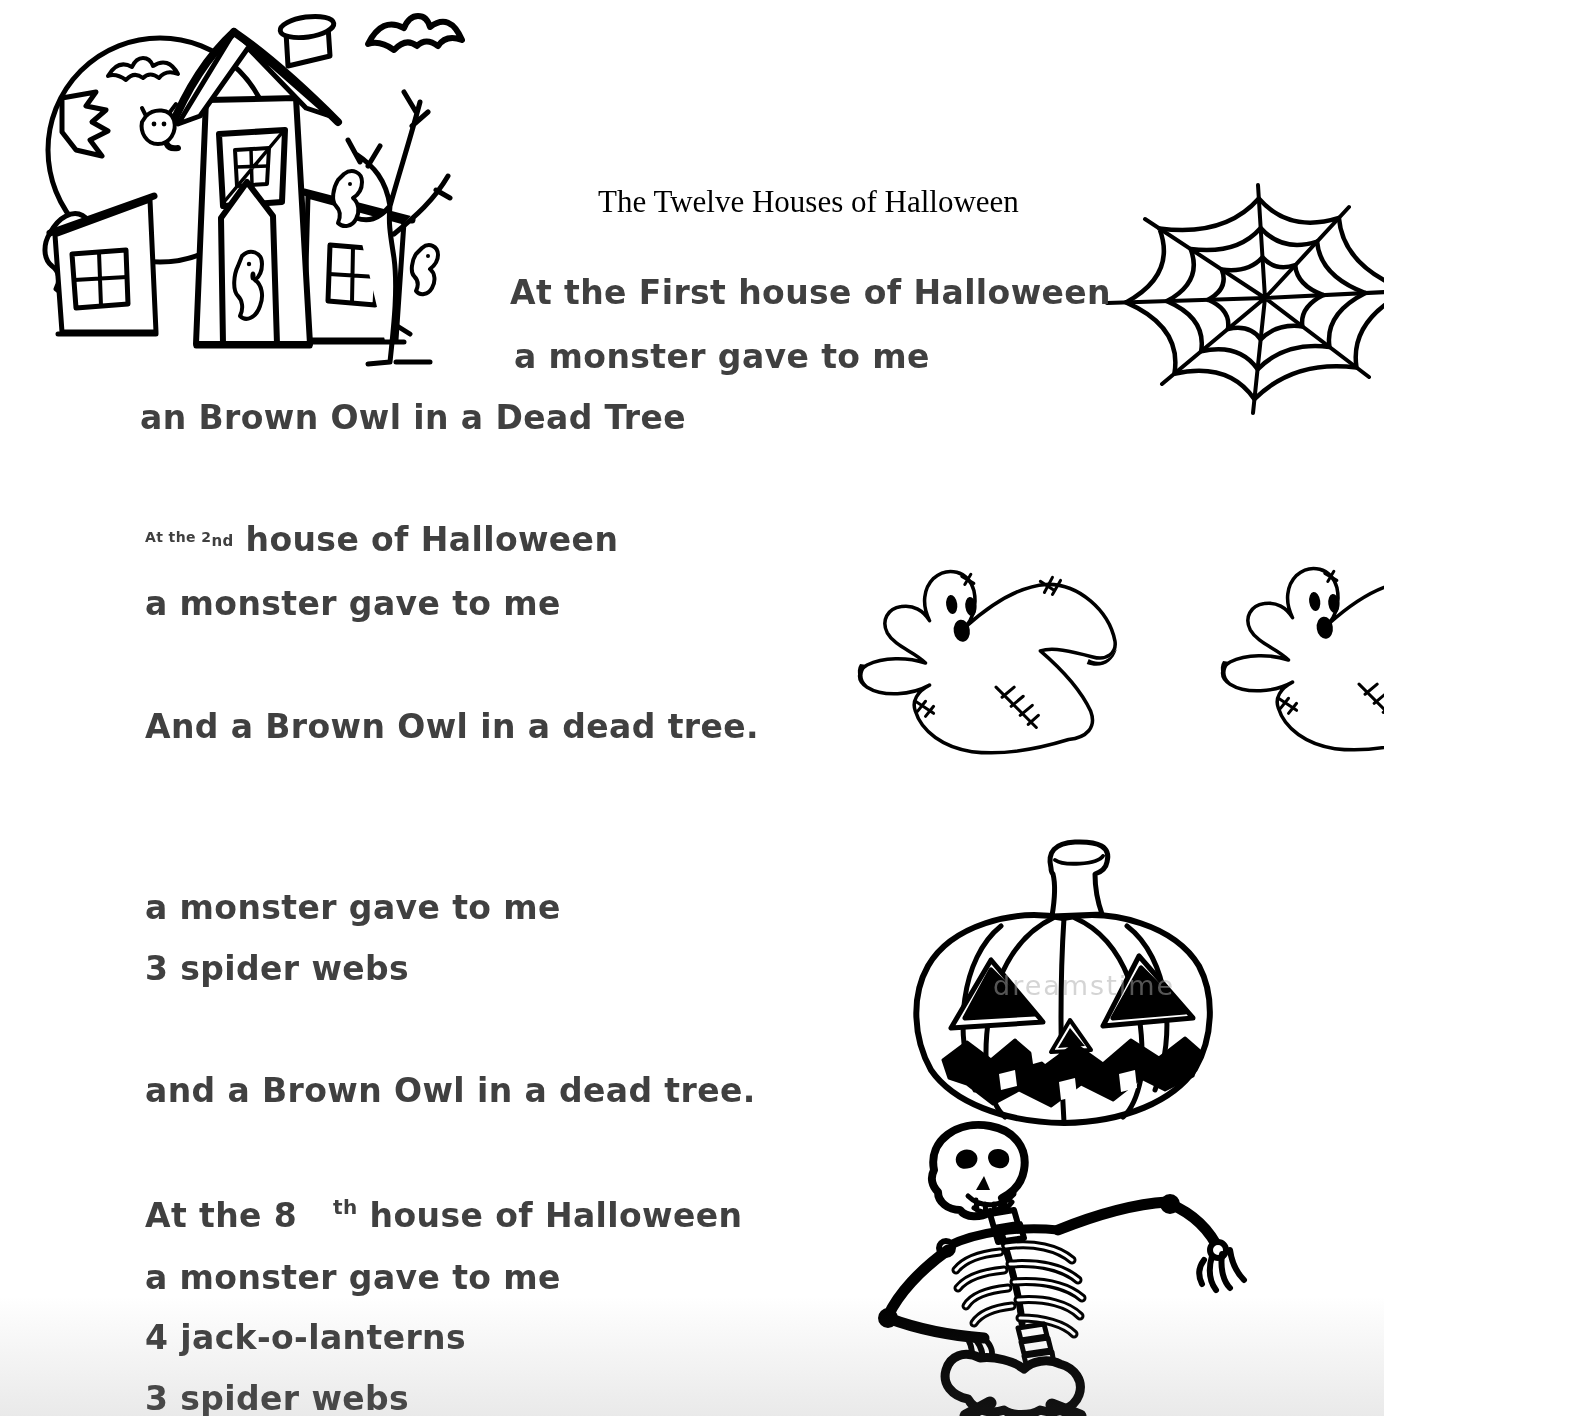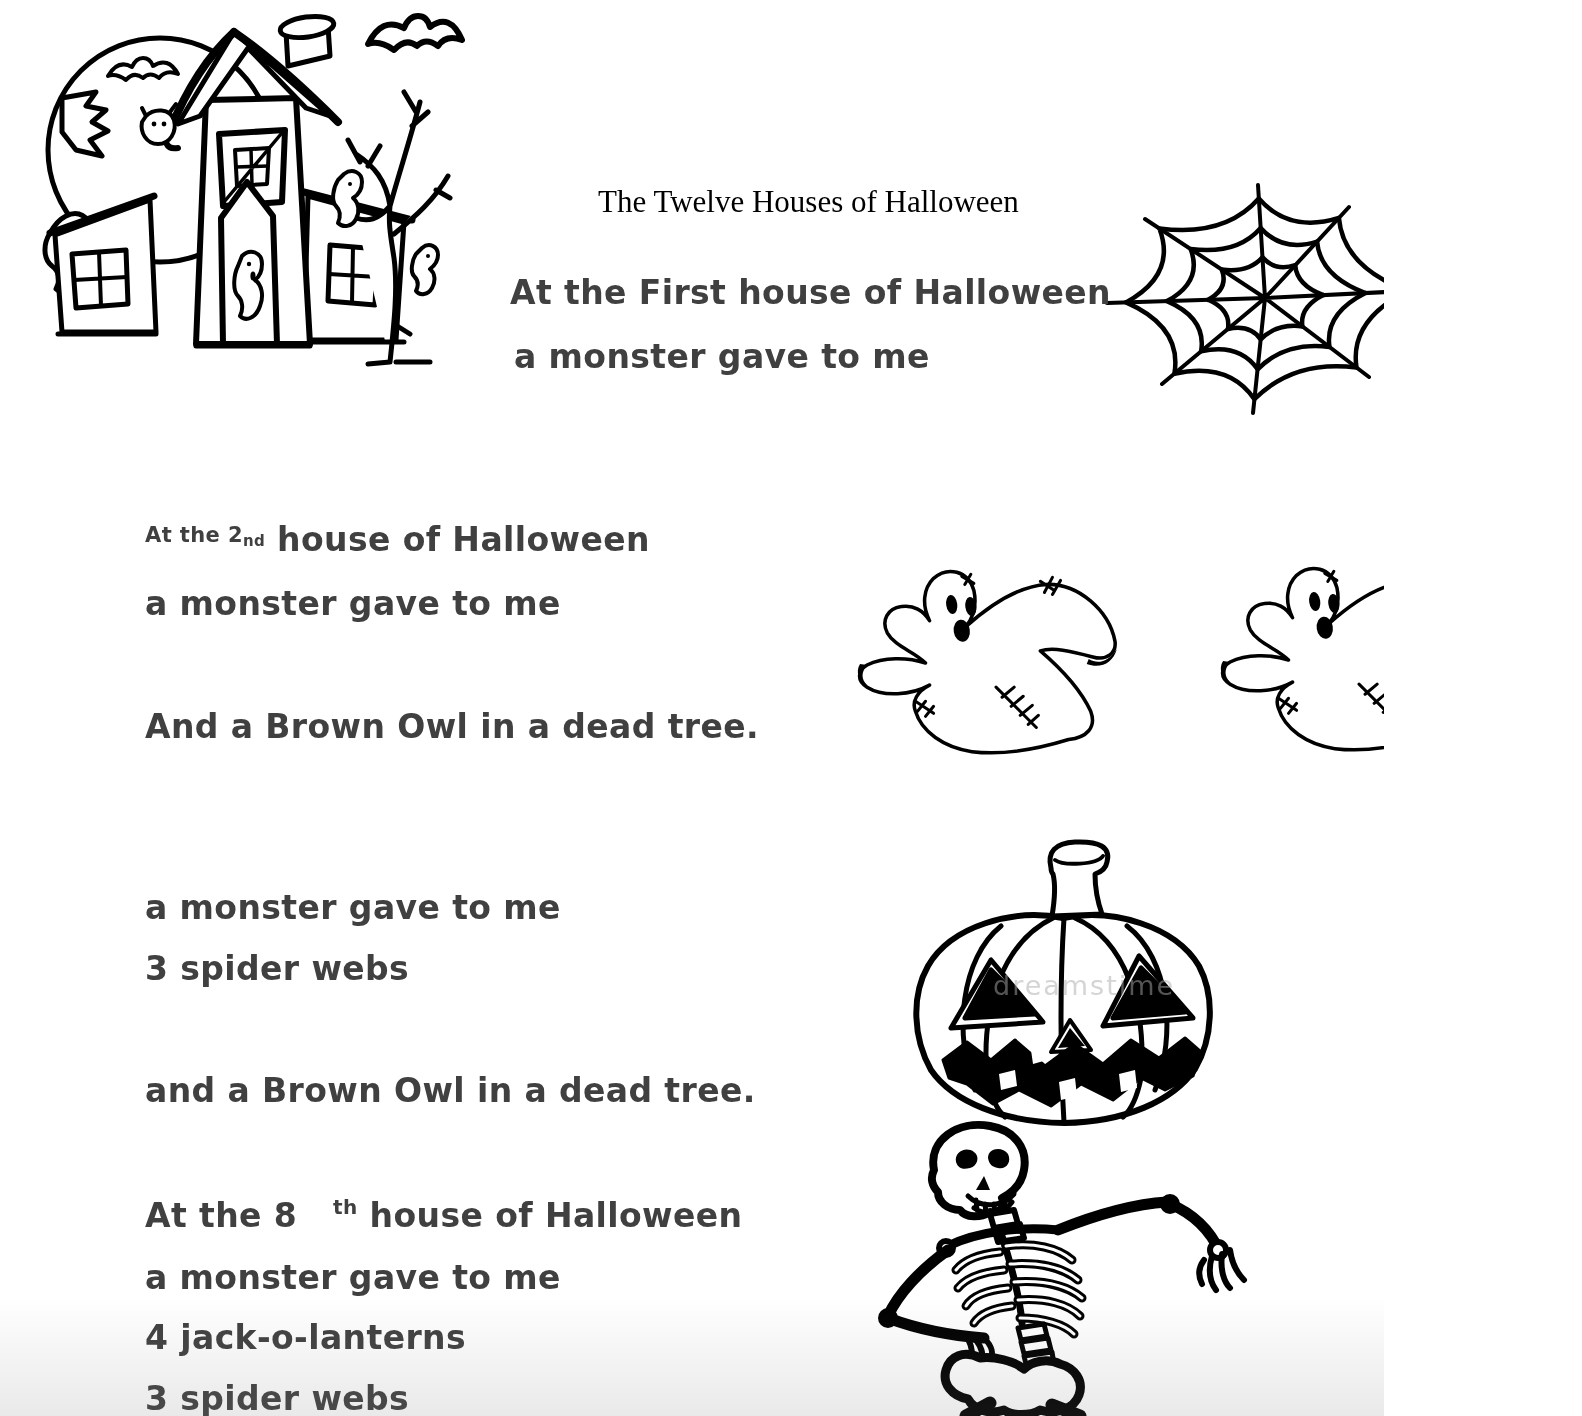--- a/index.html
+++ b/index.html
@@ -11,21 +11,21 @@
   .title {
     position:absolute; left:598px; top:184px;
     font-family:"Liberation Serif", serif;
     font-size:31px; color:#000; white-space:nowrap;
   }
   .lyric {
     position:absolute; font-weight:700; font-size:33px;
     color:#404040; white-space:nowrap; letter-spacing:0.4px;
     line-height:1.15;
   }
-  .sm { font-size:21px; vertical-align:9px; }
+  .sm { font-size:14px; vertical-align:9px; }
   .sm-sup { font-size:15px; vertical-align:5px; }
   .sup4 { font-size:20px; vertical-align:13px;margin-left:36px; }
   .art { position:absolute; }
   .watermark {
     position:absolute; left:993px; top:970px;
     font-size:27px; font-weight:400; letter-spacing:2px;
     color:rgba(170,170,170,0.5); white-space:nowrap;
   }
   .fade {
     position:absolute; left:0; bottom:0; width:100%; height:120px;
@@ -107,20 +107,21 @@
 
   <div class="title">The Twelve Houses of Halloween</div>
 
   <svg class="art" style="left:1102px;top:180px" width="330" height="238" viewBox="0 0 330 238">
     <path id="web-spokes" fill="none" stroke="#000" stroke-width="4" stroke-linecap="round" d="M163,118 L156,5 M163,118 L247,27 M163,118 L325,110 M163,118 L267,197 M163,118 L151,233 M163,118 L60,204 M163,118 L5,123 M163,118 L43,39 "></path>
     <path id="web-rings" fill="none" stroke="#000" stroke-width="4.5" stroke-linecap="round" d="M160.5,77.3 Q173.0,91.6 193.2,85.2 M193.2,85.2 Q194.9,105.2 221.3,115.1 M221.3,115.1 Q197.5,127.2 200.4,146.4 M200.4,146.4 Q174.9,143.1 158.7,159.4 M158.7,159.4 Q148.1,144.0 125.9,149.0 M125.9,149.0 Q129.2,129.8 106.1,119.8 M106.1,119.8 Q127.0,108.4 119.8,89.6 M119.8,89.6 Q146.5,93.1 160.5,77.3 M158.7,47.9 Q180.2,72.5 215.1,61.6 M215.1,61.6 Q217.9,95.9 263.4,113.0 M263.4,113.0 Q222.4,133.8 227.5,167.0 M227.5,167.0 Q183.5,161.3 155.6,189.3 M155.6,189.3 Q137.3,162.9 99.1,171.3 M99.1,171.3 Q104.7,138.3 65.0,121.1 M65.0,121.1 Q101.0,101.5 88.6,69.0 M88.6,69.0 Q134.7,75.1 158.7,47.9 M156.8,18.6 Q187.4,53.4 236.9,37.9 M236.9,37.9 Q240.9,86.6 305.6,111.0 M305.6,111.0 Q247.3,140.5 254.5,187.5 M254.5,187.5 Q192.1,179.5 152.4,219.2 M152.4,219.2 Q126.6,181.7 72.4,193.7 M72.4,193.7 Q80.3,146.8 24.0,122.4 M24.0,122.4 Q74.9,94.6 57.4,48.5 M57.4,48.5 Q122.8,57.2 156.8,18.6 "></path>
   </svg>
 
   <div class="lyric" style="left:510px;top:274px">At the First house of Halloween</div>
   <div class="lyric" style="left:514px;top:338px">a monster gave to me</div>
+  <div class="lyric" style="left:140px;top:399px">an Brown Owl in a Dead Tree</div>
 
   <div class="lyric" style="left:145px;top:521px"><span class="sm">At the 2</span><span class="sm sm-sup">nd</span><span> house of Halloween</span></div>
   <div class="lyric" style="left:145px;top:585px">a monster gave to me</div>
   <div class="lyric" style="left:145px;top:708px">And a Brown Owl in a dead tree.</div>
 
   <svg class="art" style="left:855px;top:565px" width="272" height="198" viewBox="0 0 270 190">
     <g fill="#fff" stroke="#000" stroke-width="3.5" stroke-linecap="round" stroke-linejoin="round">
       <path d="M78,10 C92,-2 112,2 118,22 C121,36 118,48 110,58 C130,40 160,18 190,16 C222,15 252,42 258,72 C260,84 250,92 236,88 C214,82 196,78 184,82 C198,94 222,116 234,142 C240,158 230,168 212,170 C186,178 148,186 116,182 C88,178 66,162 60,142 C56,132 62,122 74,116 C56,126 28,128 12,118 C2,112 2,102 12,96 C28,88 52,88 70,94 C58,82 40,78 32,64 C26,52 32,40 46,38 C58,36 68,42 74,52 C66,36 68,20 78,10 Z"></path>
       <ellipse cx="96" cy="36" rx="5.5" ry="9.5" fill="#000" stroke="none" transform="rotate(-8 96 36)"></ellipse>
       <ellipse cx="115" cy="38" rx="5.5" ry="9.5" fill="#000" stroke="none" transform="rotate(-8 115 38)"></ellipse>

